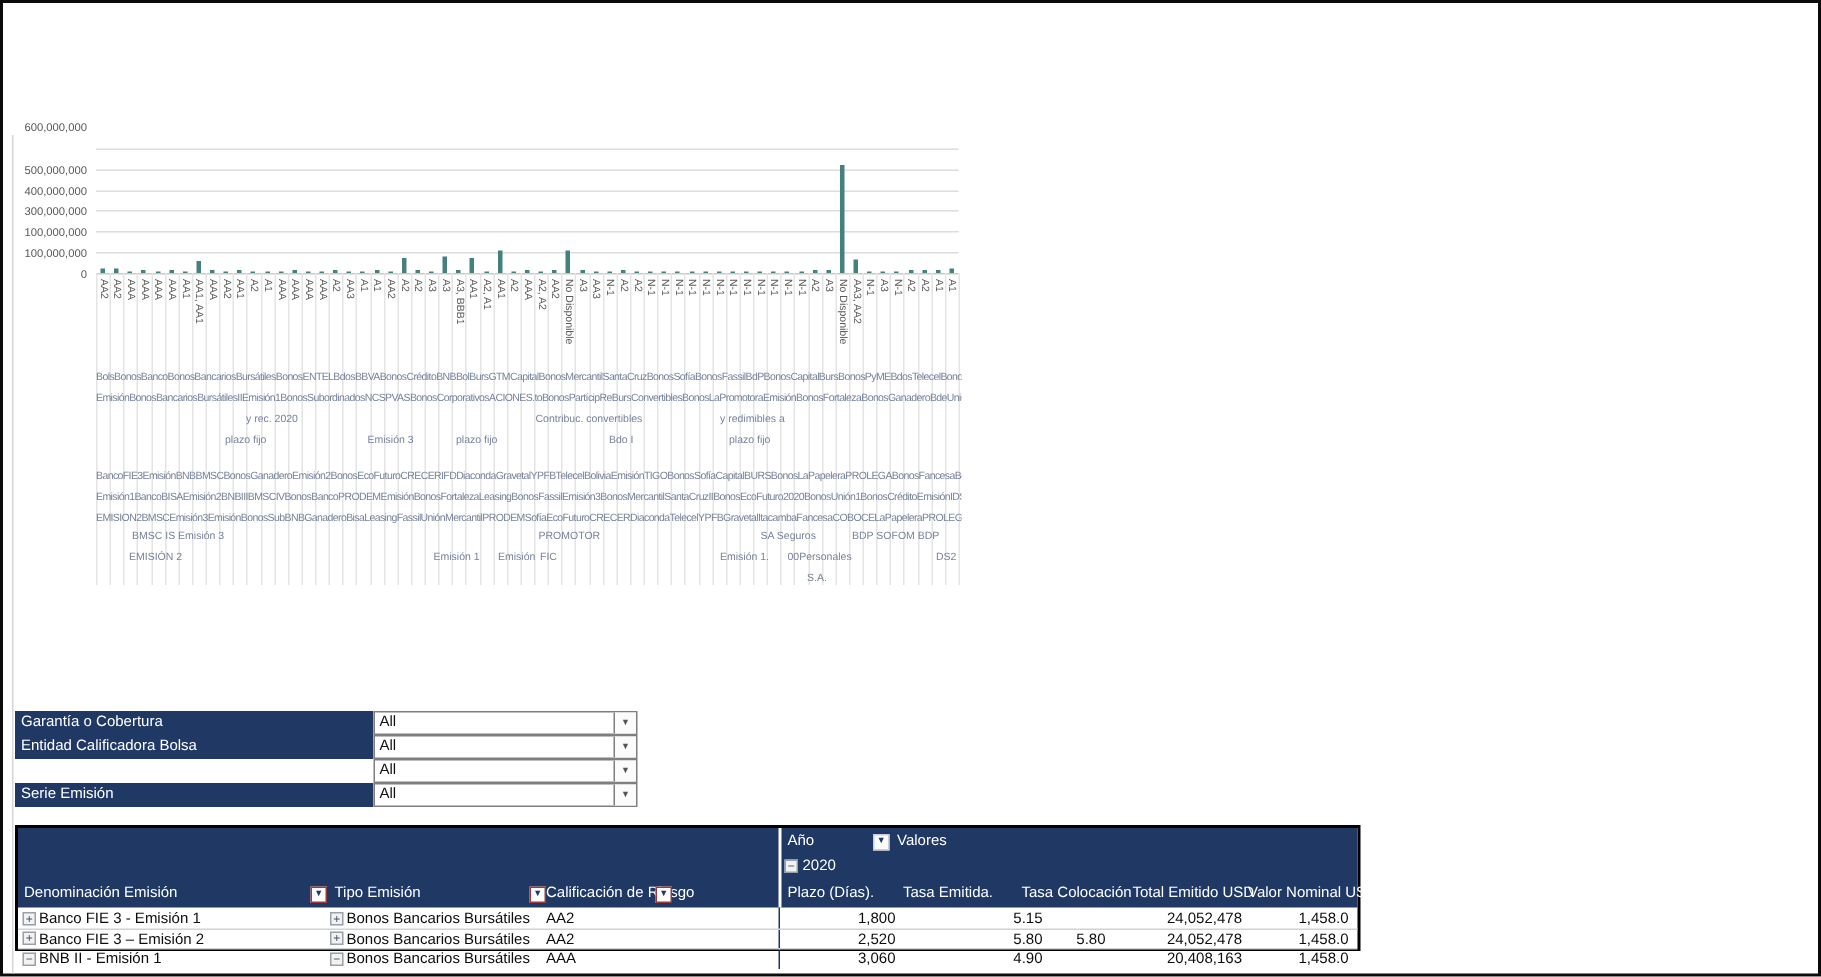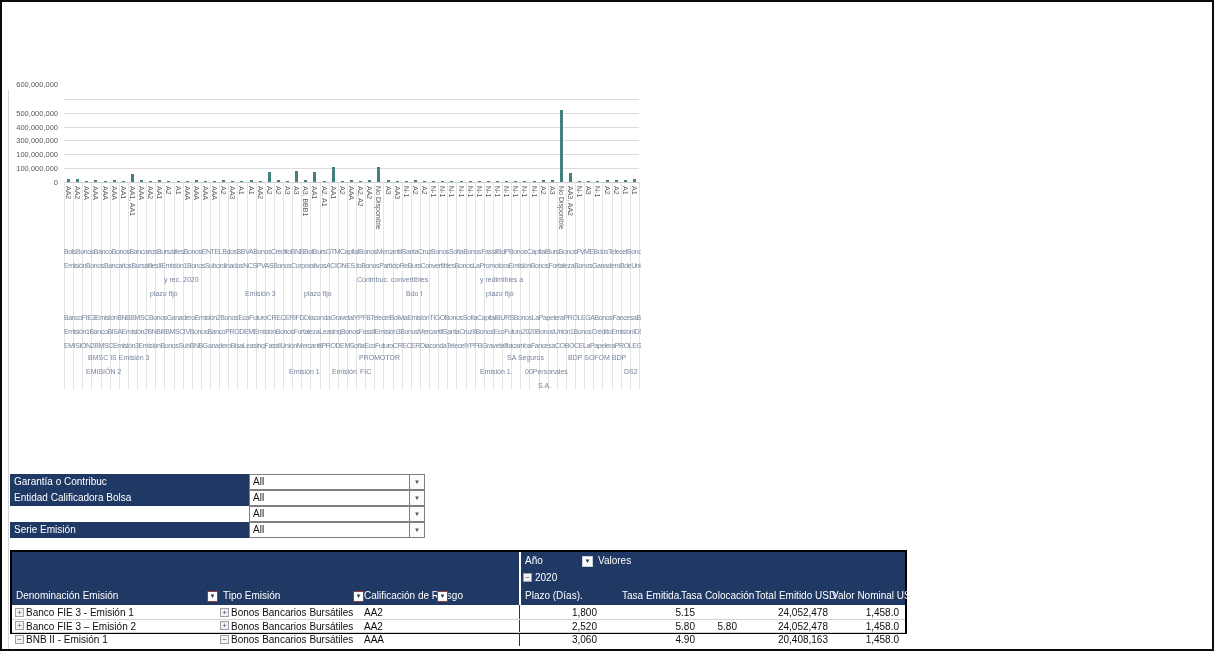--- a/index.html
+++ b/index.html
@@ -273,21 +273,21 @@
       <div class="frag" style="left: 287px; top: 366px;">Emisión 1</div>
       <div class="frag" style="left: 330px; top: 366px;">Emisión</div>
       <div class="frag" style="left: 358px; top: 366px;">FIC</div>
       <div class="frag" style="left: 478px; top: 366px;">Emisión 1.</div>
       <div class="frag" style="left: 523px; top: 366px;">00Personales</div>
       <div class="frag" style="left: 622px; top: 366px;">DS2</div>
       <div class="frag" style="left: 536px; top: 380px;">S.A.</div>
     </div>
 
   <div id="filters" style="position: absolute; left: 8px; top: 472px; width: 415px; height: 64px;">
-      <div class="flt-label" style="left: 0px; top: 0px; width: 239px; height: 16px;">Garantía o Contribuc</div>
+      <div class="flt-label" style="left: 0px; top: 0px; width: 239px; height: 16px;">Garantía o Cobertura</div>
       <div class="flt-val" style="left: 239px; top: 0px; width: 176px; height: 16px;">All<div class="flt-arrow">▼</div></div>
       <div class="flt-label" style="left: 0px; top: 16px; width: 239px; height: 16px;">Entidad Calificadora Bolsa</div>
       <div class="flt-val" style="left: 239px; top: 16px; width: 176px; height: 16px;">All<div class="flt-arrow">▼</div></div>
       <div class="flt-val" style="left: 239px; top: 32px; width: 176px; height: 16px;">All<div class="flt-arrow">▼</div></div>
       <div class="flt-label" style="left: 0px; top: 48px; width: 239px; height: 16px;">Serie Emisión</div>
       <div class="flt-val" style="left: 239px; top: 48px; width: 176px; height: 16px;">All<div class="flt-arrow">▼</div></div>
     </div>
 
   <div class="ptab" id="ptab">
     <div class="ptab-hd"></div>
@@ -298,21 +298,21 @@
       <div class="wtxt" style="left: 586px; top: 3px;">Valores</div>
       <div class="xbtn" style="left: 511px; top: 21px;">−</div>
       <div class="wtxt" style="left: 523px; top: 20px;">2020</div>
       <div class="wtxt" style="left: 4px; top: 38px;">Denominación Emisión</div>
       <div class="fbtn" style="left: 195px; top: 39px;">▼</div>
       <div class="wtxt" style="left: 211px; top: 38px;">Tipo Emisión</div>
       <div class="fbtn" style="left: 341px; top: 39px;">▼</div>
       <div class="wtxt" style="left: 352px; top: 38px;">Calificación de Riesgo</div>
       <div class="fbtn" style="left: 425px; top: 39px;">▼</div>
       <div class="wtxt" style="left: 513px; top: 38px;">Plazo (Días).</div>
-      <div class="wtxt" style="left: 610px; top: 38px;">Tasa Emitida.</div>
+      <div class="wtxt" style="left: 590px; top: 38px;">Tasa Emitida.</div>
       <div class="wtxt" style="left: 669px; top: 38px;">Tasa Colocación</div>
       <div class="wtxt" style="left: 743px; top: 38px;">Total Emitido USD</div>
       <div class="wtxt" style="left: 820px; top: 38px;">Valor Nominal USD</div>
       <div class="xbtn" style="left: 3px; top: 55.5px;">+</div>
       <div class="btxt" style="left: 14px; top: 55px;">Banco FIE 3 - Emisión 1</div>
       <div class="xbtn" style="left: 208px; top: 55.5px;">+</div>
       <div class="btxt" style="left: 219px; top: 55px;">Bonos Bancarios Bursátiles</div>
       <div class="btxt" style="left: 352px; top: 55px;">AA2</div>
       <div class="rtxt" style="right: 308px; top: 55px;">1,800</div>
       <div class="rtxt" style="right: 210px; top: 55px;">5.15</div>

